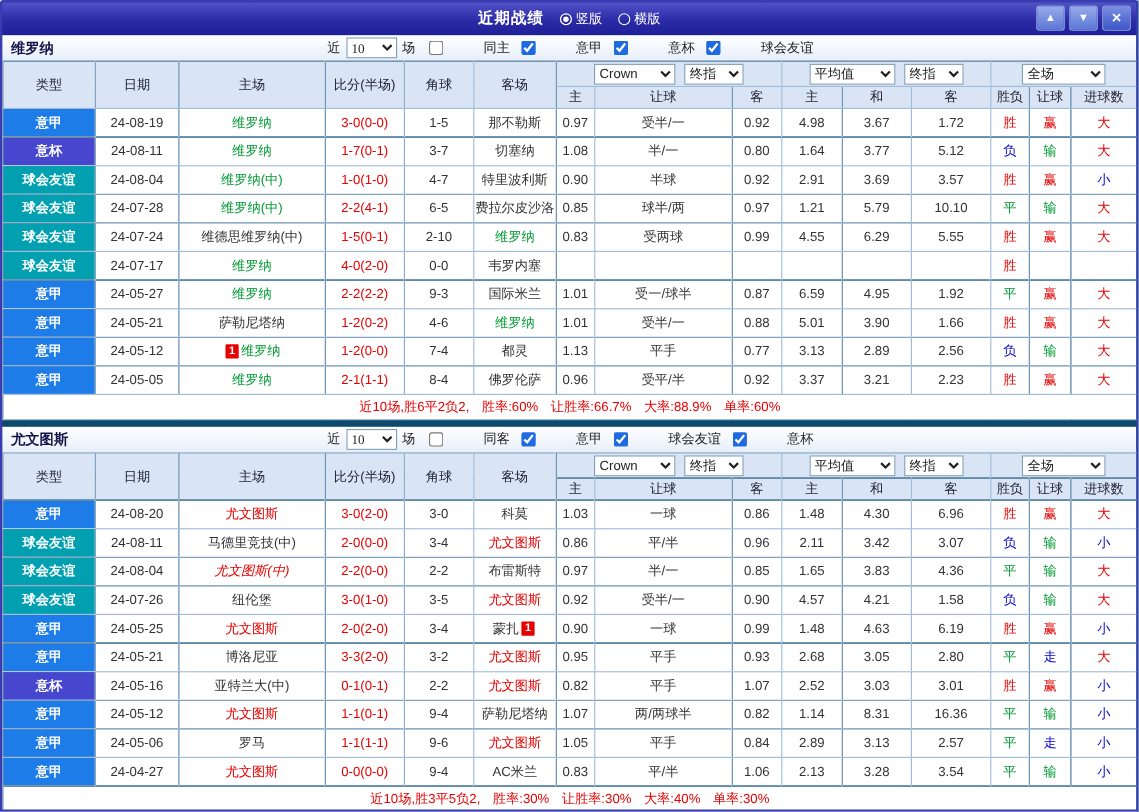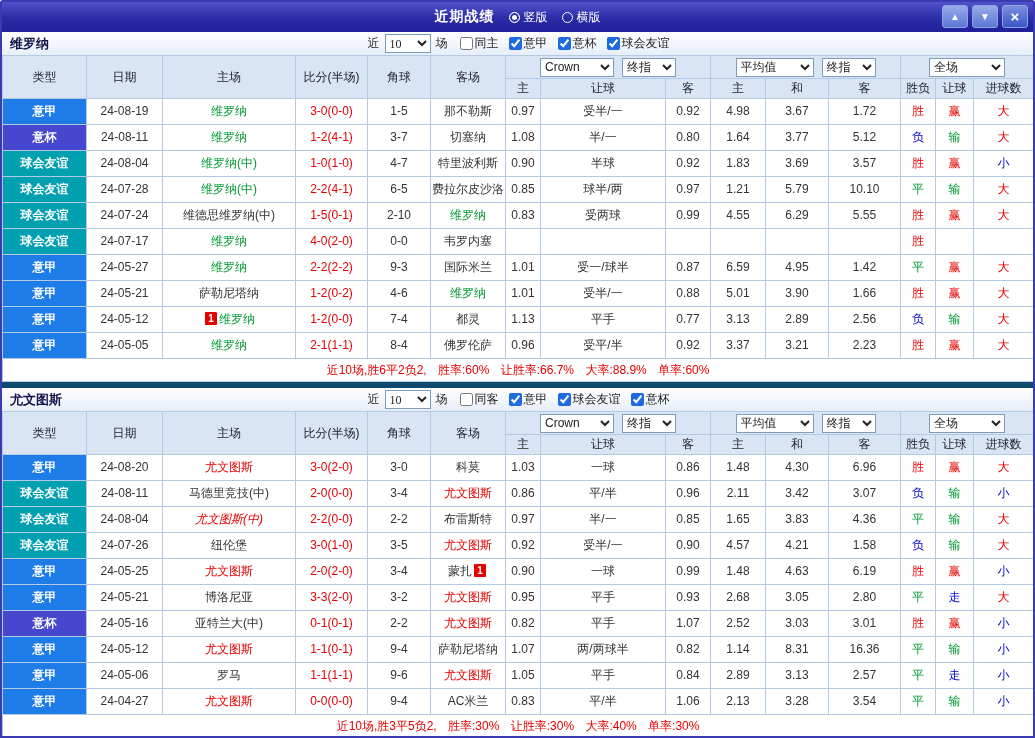--- a/index.html
+++ b/index.html
@@ -19,21 +19,21 @@
              background:linear-gradient(#97ace9,#5b77d6); font-size:10px; display:flex; align-items:center; justify-content:center; }
   .win-btn.close { background:linear-gradient(#7b8fe2,#3a56c6); font-size:15px; font-weight:bold; }
 
   
   .section + .section { margin-top:6px; }
   .section-head { height:23px; display:flex; align-items:center; position:relative;
                   background:linear-gradient(#ffffff,#e7eef9); font-size:12px; color:#222; }
   .team-title { position:absolute; left:8px; font-weight:bold; font-size:13px; color:#15154a; }
   .filters { margin:0 auto; display:flex; align-items:center; gap:3px; }
   .filters .lbl { margin:0 2px; }
-  .chk { display:flex; align-items:center; cursor:pointer; }
+  .chk { display:flex; align-items:center; cursor:pointer;gap:35px; }
   .chk input { width:13px; height:13px; margin:0 2px 0 7px; accent-color:#1e6ae0; }
   select { font-size:12px; height:19px; border:1px solid #7f9db9; background:#fff; color:#222; }
   .sel-count { width:46px;font-family:Liberation Serif, serif; }
   .sel-bookmaker { width:74px; margin:0 4px; }
   .sel-final { width:54px; margin:0 4px; }
   .sel-average { width:78px; margin:0 4px; }
   .sel-scope { width:76px; margin:0 4px; }
 
   
   table.grid { width:1031px; border-collapse:collapse; table-layout:fixed; font-size:12px; }
@@ -165,21 +165,21 @@
     <td>3.67</td>
     <td>1.72</td>
     <td style="color: rgb(230, 0, 0);">胜</td>
     <td style="color: rgb(230, 0, 0);">赢</td>
     <td style="color: rgb(230, 0, 0);">大</td>
   </tr>
           <tr class="match-row">
     <td class="type" style="background: rgb(70, 70, 207);">意杯</td>
     <td>24-08-11</td>
     <td><span style="color: rgb(0, 153, 51);">维罗纳</span></td>
-    <td style="color: rgb(230, 0, 0);">1-2(4-1)</td>
+    <td style="color: rgb(230, 0, 0);">1-7(0-1)</td>
     <td>3-7</td>
     <td><span>切塞纳</span></td>
     <td>1.08</td>
     <td>半/一</td>
     <td>0.80</td>
     <td>1.64</td>
     <td>3.77</td>
     <td>5.12</td>
     <td style="color: rgb(0, 0, 204);">负</td>
     <td style="color: rgb(0, 153, 51);">输</td>
@@ -188,21 +188,21 @@
           <tr class="match-row">
     <td class="type" style="background: rgb(0, 160, 176);">球会友谊</td>
     <td>24-08-04</td>
     <td><span style="color: rgb(0, 153, 51);">维罗纳(中)</span></td>
     <td style="color: rgb(230, 0, 0);">1-0(1-0)</td>
     <td>4-7</td>
     <td><span>特里波利斯</span></td>
     <td>0.90</td>
     <td>半球</td>
     <td>0.92</td>
-    <td>1.83</td>
+    <td>2.91</td>
     <td>3.69</td>
     <td>3.57</td>
     <td style="color: rgb(230, 0, 0);">胜</td>
     <td style="color: rgb(230, 0, 0);">赢</td>
     <td style="color: rgb(0, 0, 204);">小</td>
   </tr>
           <tr class="match-row">
     <td class="type" style="background: rgb(0, 160, 176);">球会友谊</td>
     <td>24-07-28</td>
     <td><span style="color: rgb(0, 153, 51);">维罗纳(中)</span></td>
@@ -258,21 +258,21 @@
     <td>24-05-27</td>
     <td><span style="color: rgb(0, 153, 51);">维罗纳</span></td>
     <td style="color: rgb(230, 0, 0);">2-2(2-2)</td>
     <td>9-3</td>
     <td><span>国际米兰</span></td>
     <td>1.01</td>
     <td>受一/球半</td>
     <td>0.87</td>
     <td>6.59</td>
     <td>4.95</td>
-    <td>1.42</td>
+    <td>1.92</td>
     <td style="color: rgb(0, 153, 51);">平</td>
     <td style="color: rgb(230, 0, 0);">赢</td>
     <td style="color: rgb(230, 0, 0);">大</td>
   </tr>
           <tr class="match-row">
     <td class="type" style="background: rgb(30, 124, 232);">意甲</td>
     <td>24-05-21</td>
     <td><span>萨勒尼塔纳</span></td>
     <td style="color: rgb(230, 0, 0);">1-2(0-2)</td>
     <td>4-6</td>

